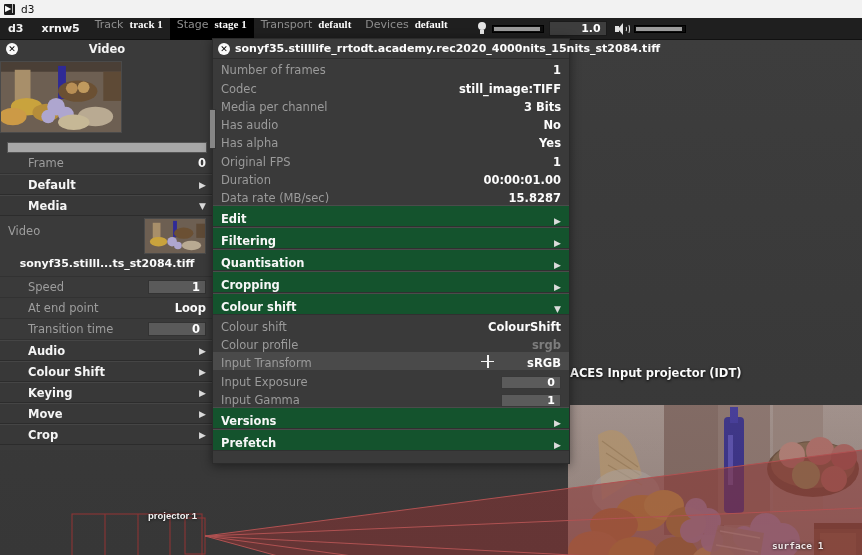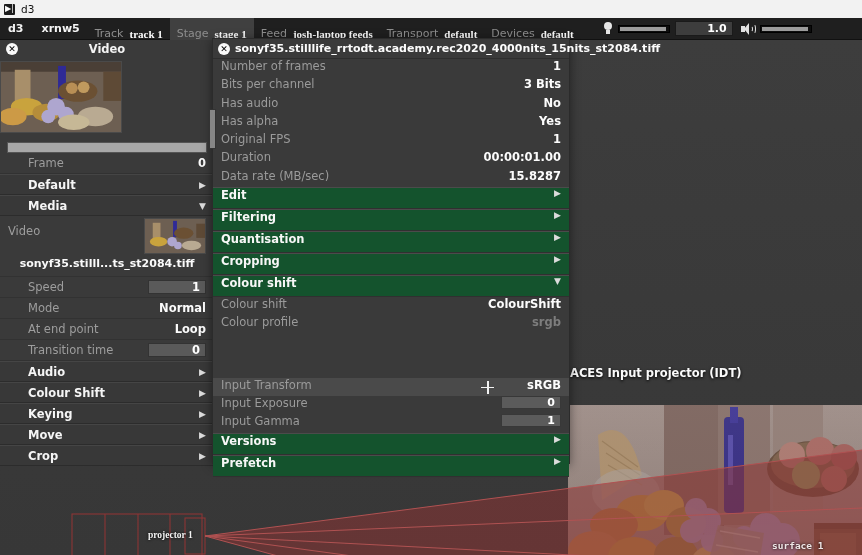--- a/index.html
+++ b/index.html
@@ -28,22 +28,22 @@
 
   
   .menubar {
     position: absolute; left: 0; top: 18px; width: 862px; height: 22px;
     background: #1f1f1f;
     display: flex; align-items: center;
     font-size: 11px; white-space: nowrap;
     border-bottom: 1px solid #111;
   }
   .mb-app { font-weight: bold; color: #f0f0f0; padding: 0 10px 0 8px; }
-  .mb-group { display: flex; align-items: flex-end; height: 22px; padding: 0 7px; }
-  .mb-group.active { background: #404040; }
+  .mb-group { display: flex; align-items: flex-start; height: 22px; padding: 0 7px; }
+  .mb-group.active { background: #000000; }
   .mb-key { color: #8e8e8e; padding-right: 6px; }
   .mb-val { color: #fdfdfd; font-weight: bold; font-family: Liberation Serif, serif; }
   .mb-solo { color: #f5f5f5; font-weight: bold; padding: 0 8px; }
 
   .mb-spacer { flex: 0 0 18px; }
   .ctrl-group { display: flex; align-items: center; gap: 5px; padding: 0 4px; }
   .slider-track {
     width: 52px; height: 8px; background: #0d0d0d;
     border: 1px solid #000; position: relative;
   }
@@ -79,22 +79,22 @@
   .vp-photo {
     position: absolute; left: 568px; top: 365px; width: 294px; height: 190px;
     overflow: hidden;
   }
   .surface-label {
     position: absolute; left: 772px; top: 500px; color: #efe6e6;
     font-family: "DejaVu Sans Mono", monospace; font-size: 9.5px; font-weight: bold;
     text-shadow: 0 0 3px #000;
   }
   .projector-label {
-    position: absolute; left: 148px; top: 490px; color: #f2f2f2;
-    font-family: Liberation Serif, serif; font-size: 9.5px; font-weight: bold;
+    position: absolute; left: 148px; top: 470px; color: #f2f2f2;
+    font-family: Liberation Sans, sans-serif; font-size: 9.5px; font-weight: bold;
     text-shadow: 0 0 3px #000;
   }
 
   
   .lpanel {
     position: absolute; left: 0; top: 40px; width: 215px; height: 410px;
     background: #3a3a3a; border-right: 1px solid #2a2a2a;
     font-size: 11.5px;
   }
   .lp-head {
@@ -145,32 +145,32 @@
     background: #3a3a3a; border: 1px solid #2b2b2b;
     font-size: 11.5px; box-shadow: 0 2px 10px rgba(0,0,0,.45);
   }
   .dlg-head {
     height: 20px; display: flex; align-items: center; padding-left: 22px;
     position: relative; color: #fcfcfc; font-weight: bold; font-size: 11px;
     background: #3a3a3a; border-bottom: 1px solid #2e2e2e; white-space: nowrap;
   }
   .dlg-head .closebtn { left: 5px; top: 4px; }
   .drow {
-    height: 18.3px; display: flex; align-items: flex-start; padding: 0 8px;
+    height: 18.3px; display: flex; align-items: flex-end; padding: 0 8px;
     position: relative;
   }
   .drow .k { color: #9b9b9b; flex: 1; }
   .drow .v { color: #fcfcfc; font-weight: bold; }
   .drow .v.dim { color: #7d7d7d; font-weight: bold; }
   .drow.sec {
     background: #14532d; border-top: 1px solid #4b4b4b; border-bottom: 1px solid #303030;
     height: 22px;
   }
   .drow.sec .k { color: #f7f7f7; font-weight: bold; }
-  .drow.hl { background: #4a4a4a; margin-top: 44px; }
+  .drow.hl { background: #4a4a4a; }
   .drow .fld {
     min-width: 60px; height: 13px; background: #5b5b5b; border: 1px solid #383838;
     color: #fff; font-weight: bold; display: flex; align-items: center;
     justify-content: flex-end; padding-right: 5px; font-size: 11px;
   }
   .res-a { color: #fcfcfc; font-weight: bold; width: 52px; text-align: right; }
   .res-b { color: #fcfcfc; font-weight: bold; width: 46px; text-align: right; }
   .dlg-scroll {
     position: absolute; left: -4px; top: 70px; width: 7px; height: 40px;
     background: #868686; border: 1px solid #333;
@@ -301,24 +301,20 @@
     <span class="mb-app">d3</span>
     <span class="mb-solo">xrnw5</span>
 
     <div class="mb-group">
       <span class="mb-key">Track</span>
       <span class="mb-val">track 1</span>
     </div>
     <div class="mb-group active">
       <span class="mb-key">Stage</span>
       <span class="mb-val">stage 1</span>
-    </div>
-    <div class="mb-group">
-      <span class="mb-key">Feed</span>
-      <span class="mb-val">josh-laptop feeds</span>
     </div>
     <div class="mb-group">
       <span class="mb-key">Transport</span>
       <span class="mb-val">default</span>
     </div>
     <div class="mb-group">
       <span class="mb-key">Devices</span>
       <span class="mb-val">default</span>
     </div>
 
@@ -410,24 +406,20 @@
         <rect x="53" y="5" width="9" height="15" fill="#5e4a36"></rect>
       </svg>
     </div>
     <div class="media-fname">sonyf35.stilll...ts_st2084.tiff</div>
 
     <div class="row">
       <span class="k">Speed</span>
       <span class="vbox">1</span>
     </div>
     <div class="row">
-      <span class="k">Mode</span>
-      <span class="v">Normal</span>
-    </div>
-    <div class="row">
       <span class="k">At end point</span>
       <span class="v">Loop</span>
     </div>
     <div class="row">
       <span class="k">Transition time</span>
       <span class="vbox">0</span>
     </div>
 
     <div class="row section">
       <span class="k">Audio</span>
@@ -457,21 +449,25 @@
     <div class="dlg-head">
       <div class="closebtn">✕</div>
       <span>sonyf35.stilllife_rrtodt.academy.rec2020_4000nits_15nits_st2084.tiff</span>
     </div>
 
     <div class="drow">
       <span class="k">Number of frames</span>
       <span class="v">1</span>
     </div>
     <div class="drow">
-      <span class="k">Bits per channel</span>
+      <span class="k">Codec</span>
+      <span class="v">still_image:TIFF</span>
+    </div>
+    <div class="drow">
+      <span class="k">Media per channel</span>
       <span class="v">3 Bits</span>
     </div>
     <div class="drow">
       <span class="k">Has audio</span>
       <span class="v">No</span>
     </div>
     <div class="drow">
       <span class="k">Has alpha</span>
       <span class="v">Yes</span>
     </div>

